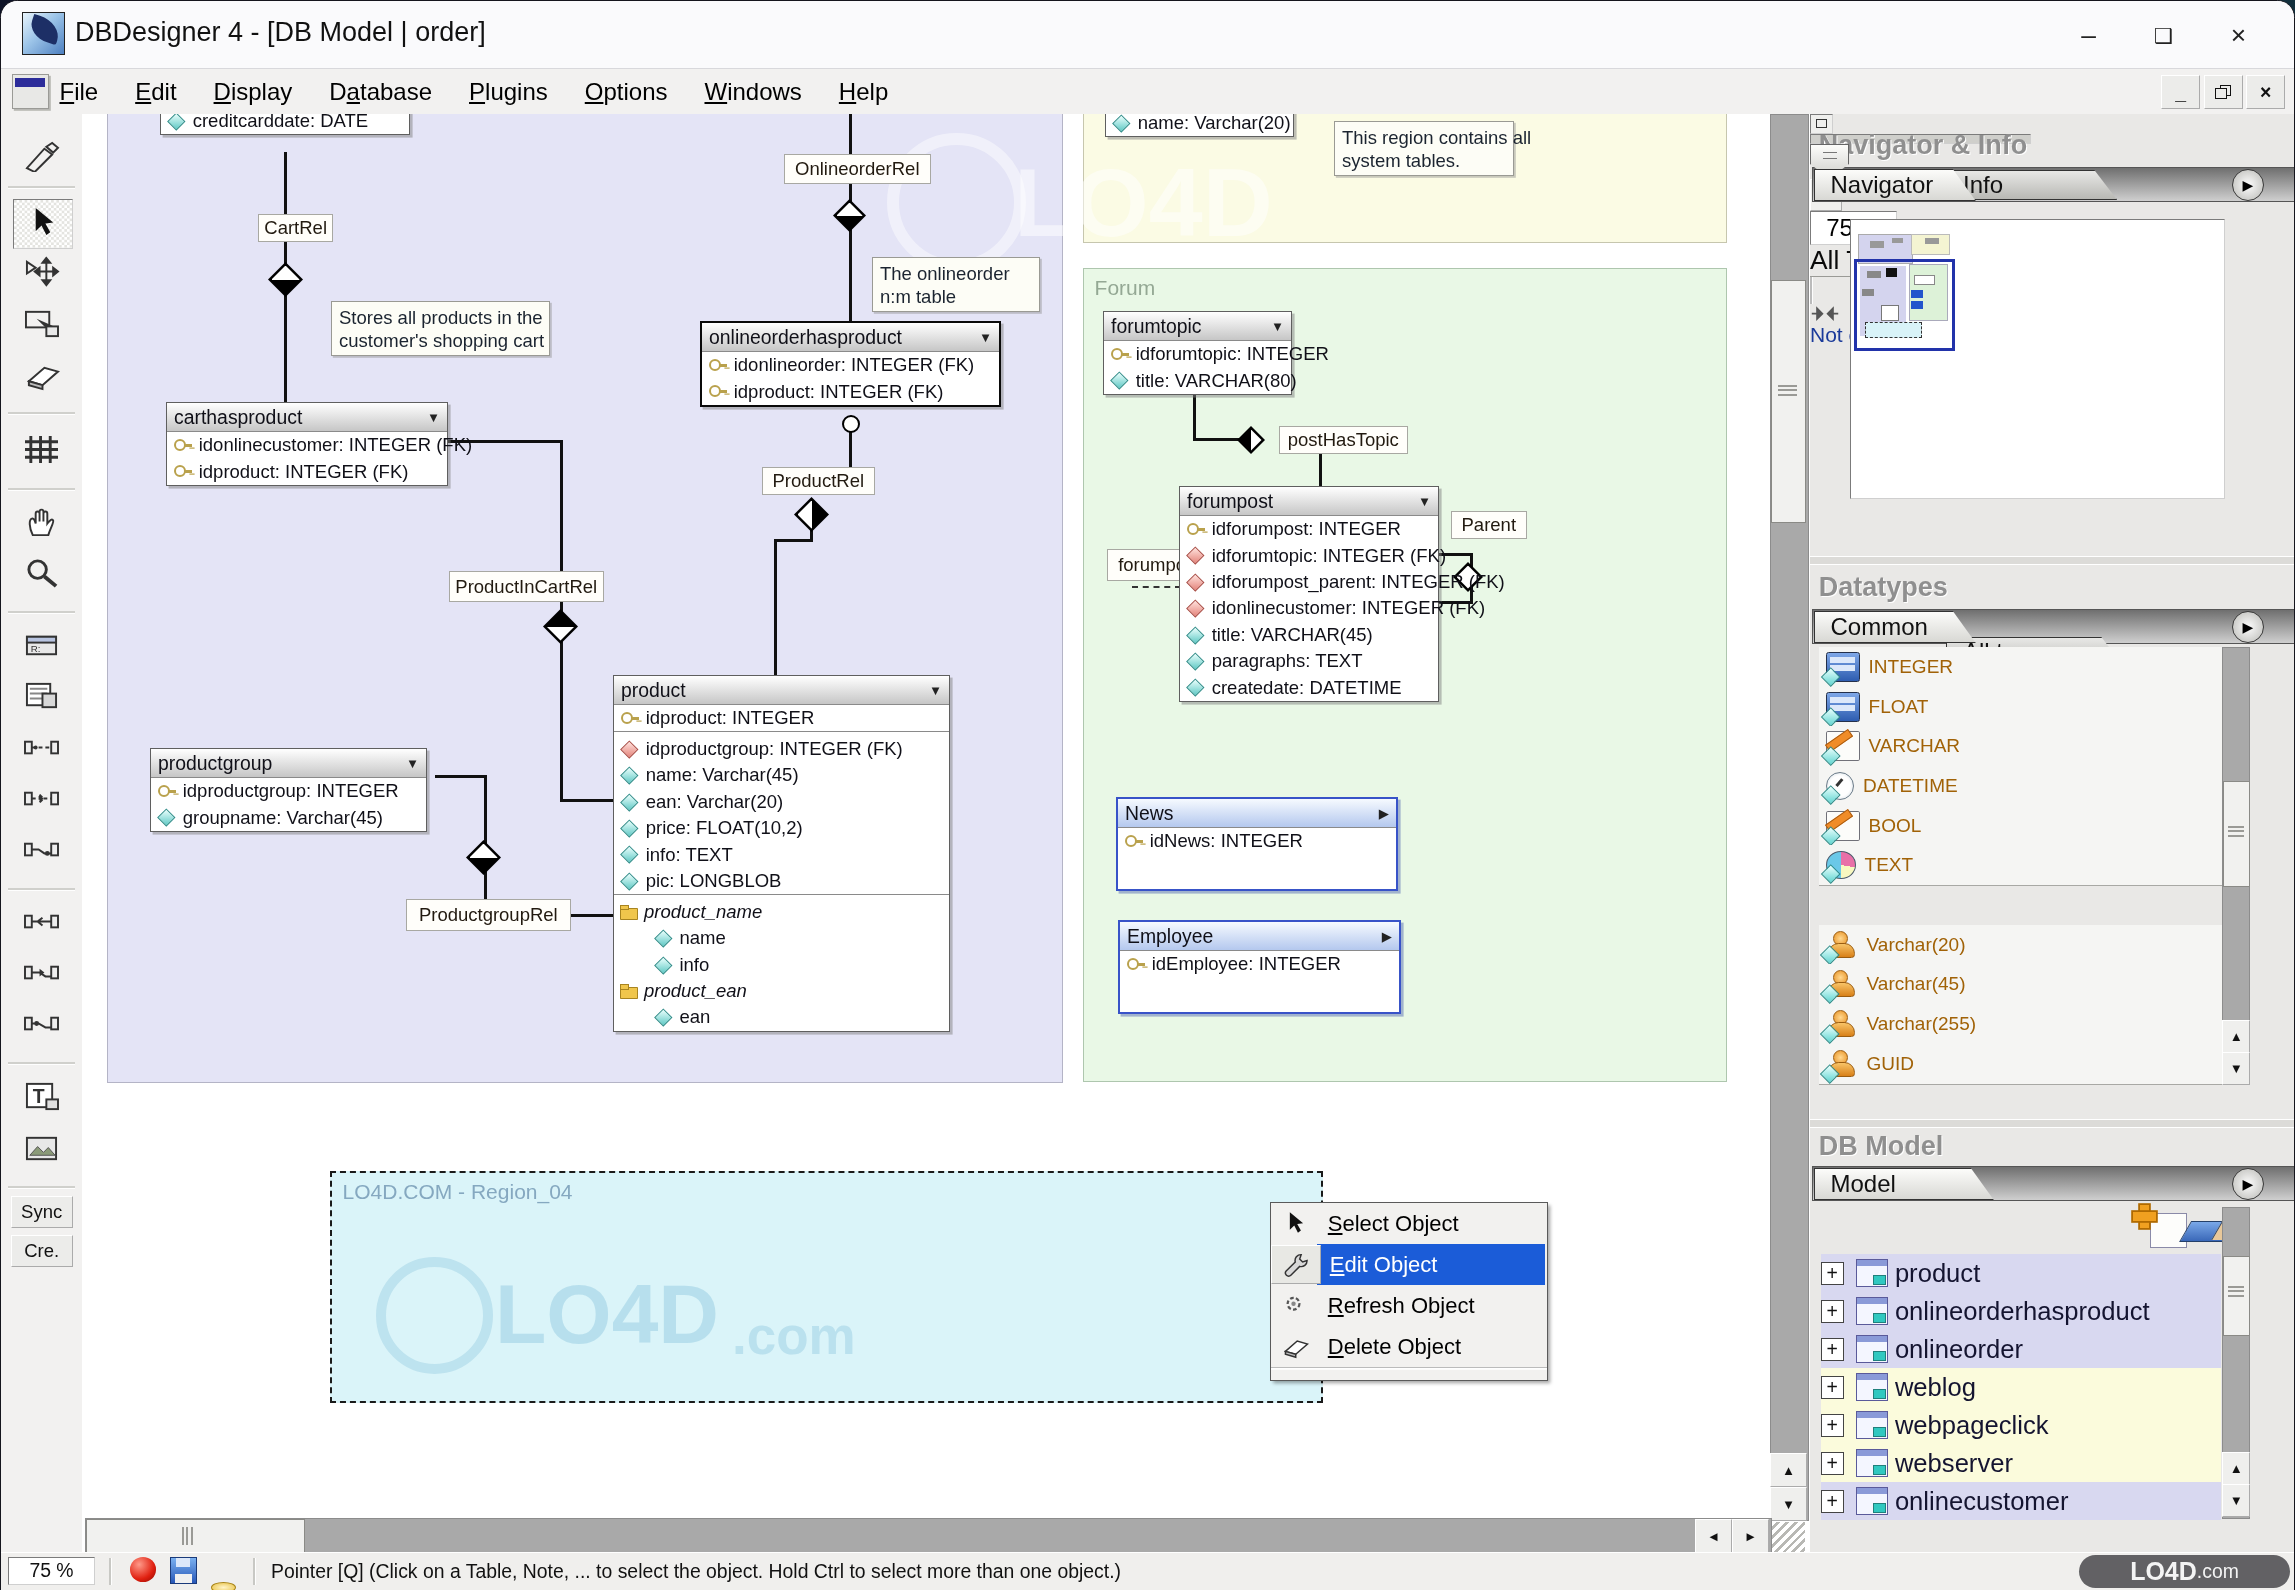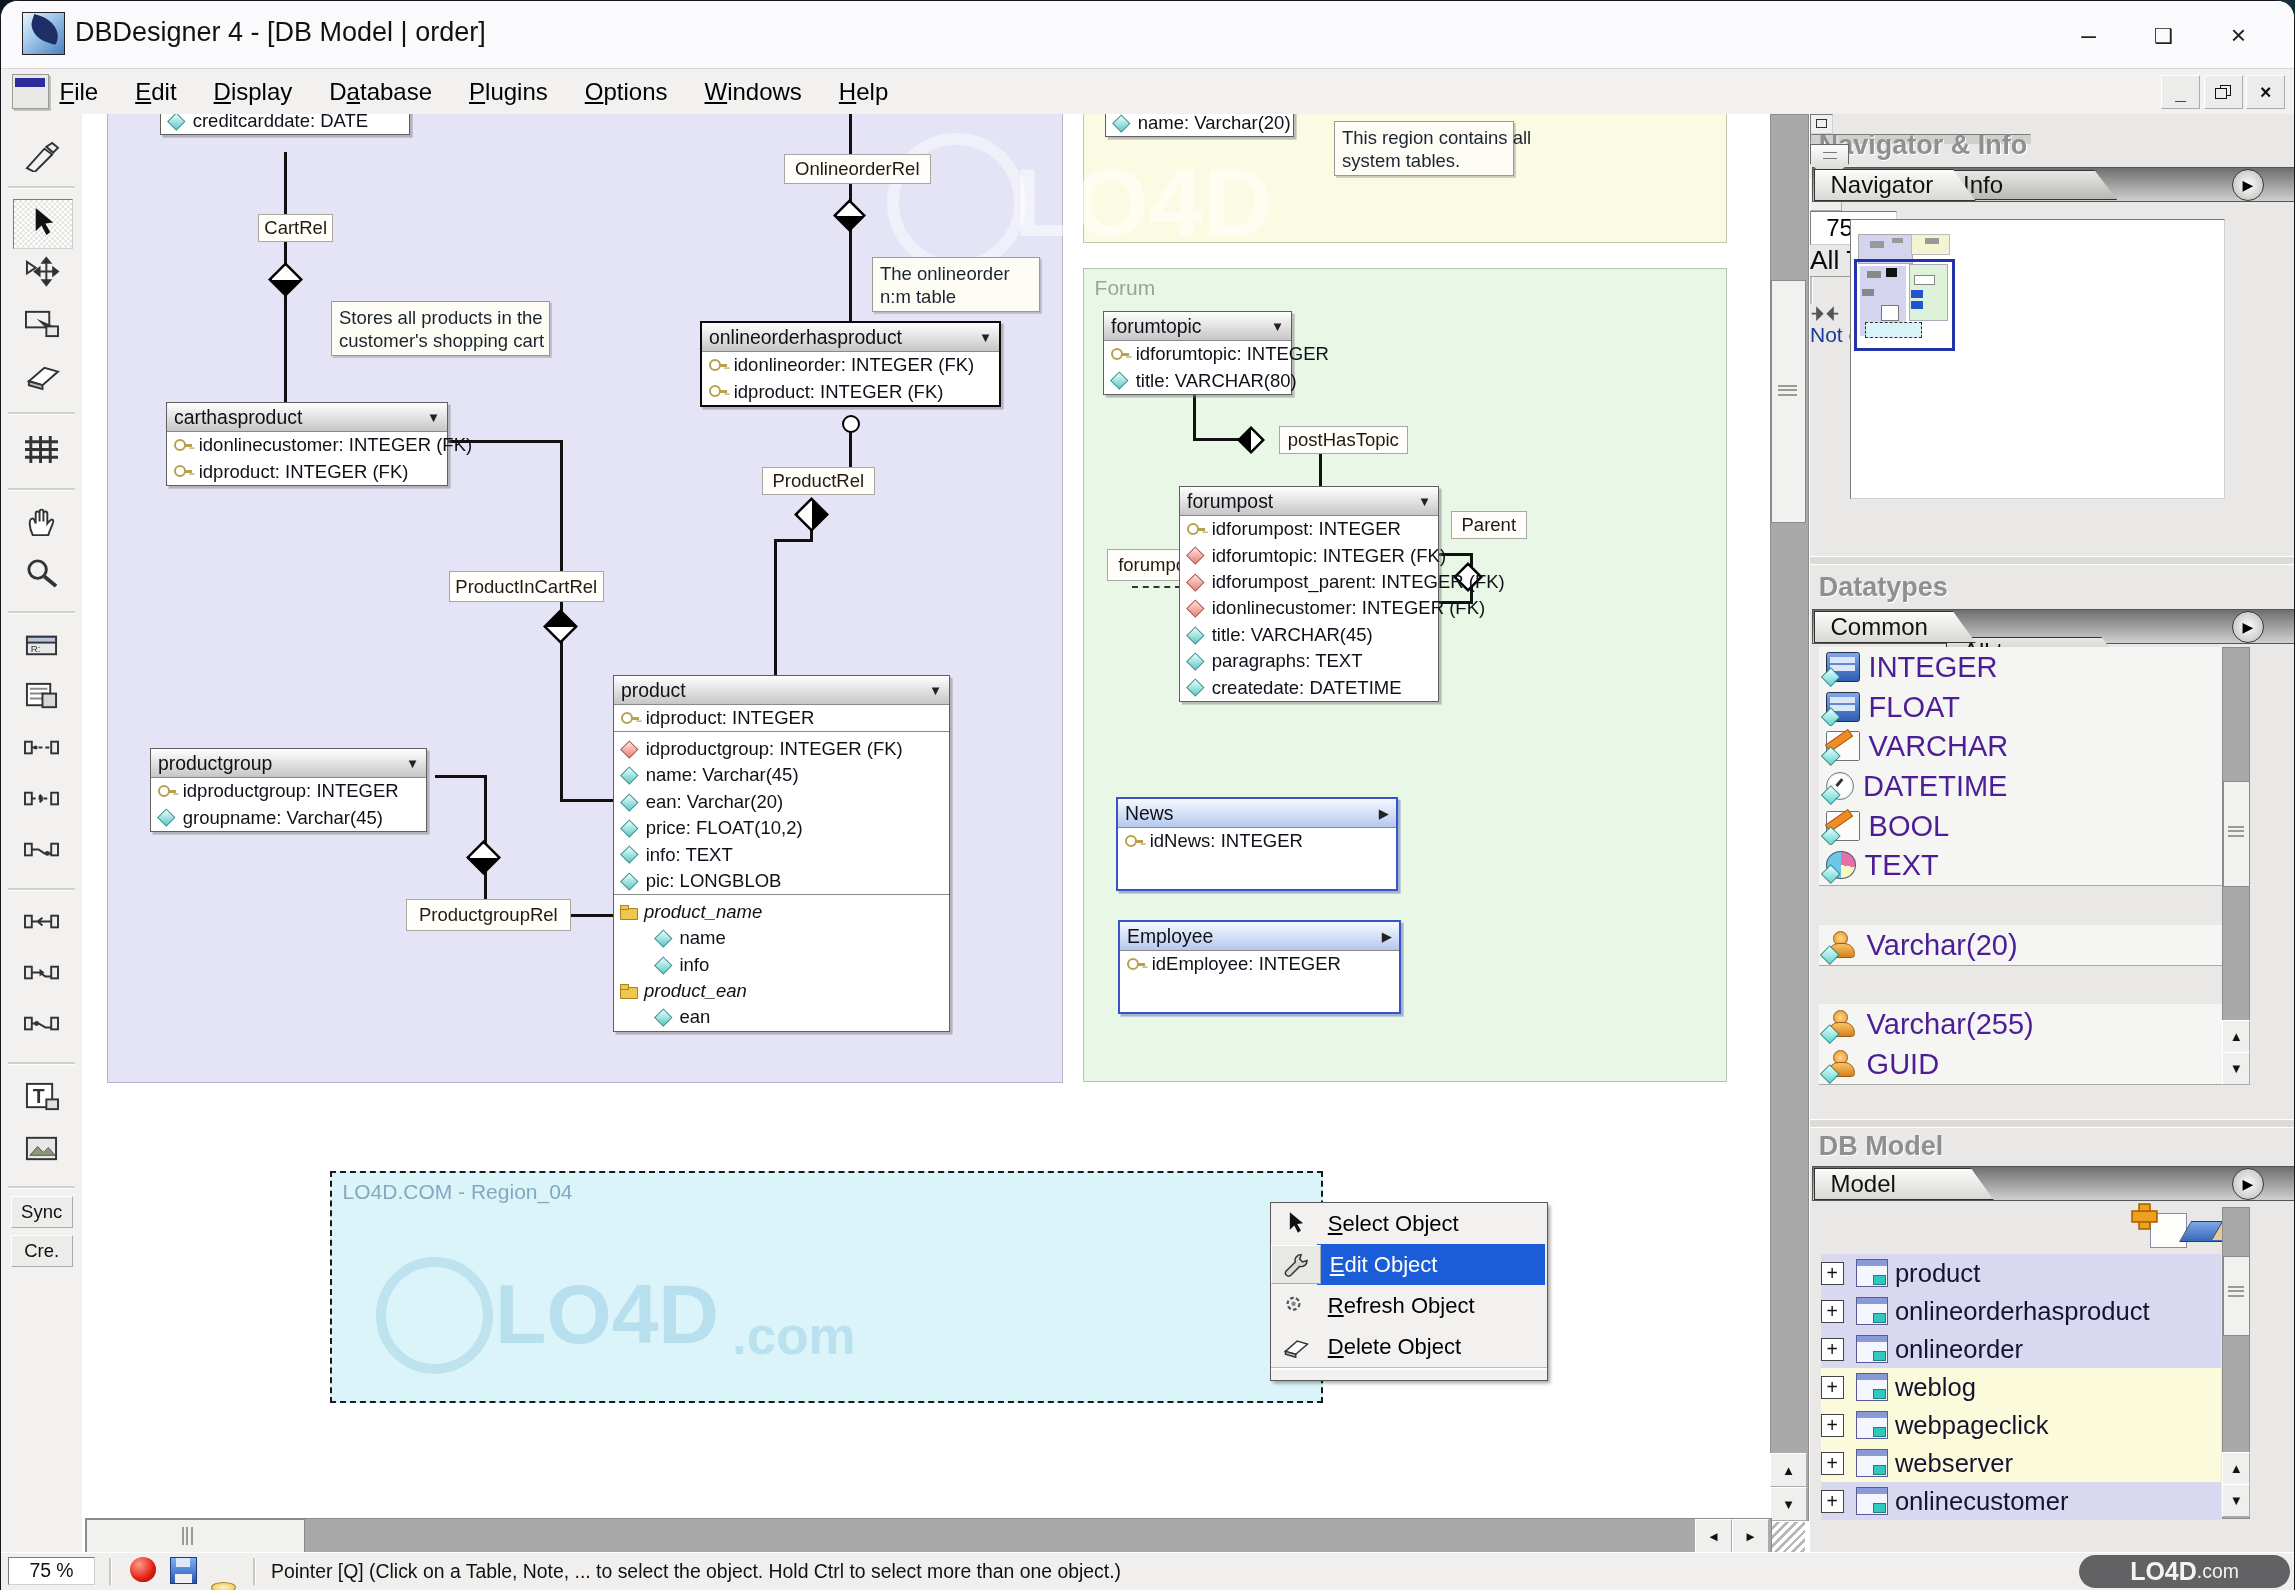--- a/index.html
+++ b/index.html
@@ -116,21 +116,21 @@
        font-size:24px;color:#111;background:linear-gradient(#e8e8e6,#b8b8b4);
        clip-path:polygon(0 0,calc(100% - 23px) 0,100% 100%,0 100%);border:0.9px solid #333;}
   .tab.active{background:linear-gradient(#fcfcfa,#d8d8d4);font-weight:normal;z-index:2;}
   .roundbtn{position:absolute;width:30px;height:30px;border-radius:50%;background:radial-gradient(#fdfdfd,#b8b8b4);
             border:1.8px solid #3a3a3a;display:flex;align-items:center;justify-content:center;font-size:14px;color:#000;}
   .splitter{position:absolute;left:0;right:0;height:7px;border-top:1.8px groove #fff;border-bottom:1.8px groove #fff;background:#dcdbd8;}
   
   #minimap{position:absolute;background:#fff;border:1.8px inset #cfcfcf;}
   
   .dt-row{position:absolute;left:8.8px;display:flex;align-items:center;height:40px;background:#f5f5f3;
-          border-bottom:0.9px solid #a8a8a4;font-size:29px;color:#4c1d95;padding-left:7px;}
+          border-bottom:0.9px solid #a8a8a4;font-size:19px;color:#a16207;padding-left:7px;}
   .dti{width:32px;height:28px;position:relative;margin-right:8.8px;flex:none;}
   .dti::after{content:'';position:absolute;left:-2.6px;bottom:-2.6px;width:11.5px;height:11.5px;transform:rotate(45deg);
         background:linear-gradient(135deg,#eafffd,#5ed4d0);border:0.9px solid #2f8c88;}
   .dti-num{background:linear-gradient(#7fa8e8,#2d5cb0);border:1.8px solid #24304a;border-radius:2.6px;}
   .dti-num::before{content:'';position:absolute;left:3.5px;top:4.4px;right:3.5px;height:5.3px;background:#dce8fa;box-shadow:0 8px 0 #dce8fa;}
   .dti-str{background:#fcfcfa;border:1.8px solid #707078;border-radius:1.8px;}
   .dti-str::before{content:'';position:absolute;left:-1.8px;top:3.5px;width:26.4px;height:7px;background:#f08c28;
         transform:rotate(-35deg);border:0.9px solid #a85a10;}
   .dti-time{border-radius:50%;background:radial-gradient(#ffffff 55%,#c8d4dc);border:1.8px solid #6a7a88;width:26.4px;height:26.4px;}
   .dti-time::before{content:'';position:absolute;left:11.5px;top:5.3px;width:2.6px;height:8.8px;background:#333;transform:rotate(40deg);}
@@ -684,20 +684,26 @@
         <div class="dt-row" style="left: 8.8px; top: 731px; width: 402px;">
           <span class="dti dti-blob"></span>
           <span>TEXT</span>
         </div>
         <div class="dt-row" style="left: 8.8px; top: 811px; width: 402px;">
           <span class="dti dti-user">
             <b></b>
           </span>
           <span>Varchar(20)</span>
         </div>
+        <div class="dt-row" style="left: 8.8px; top: 850px; width: 402px;">
+          <span class="dti dti-user">
+            <b></b>
+          </span>
+          <span>Varchar(45)</span>
+        </div>
         <div class="dt-row" style="left: 8.8px; top: 890px; width: 402px;">
           <span class="dti dti-user">
             <b></b>
           </span>
           <span>Varchar(255)</span>
         </div>
         <div class="dt-row" style="left: 8.8px; top: 930px; width: 402px;">
           <span class="dti dti-user">
             <b></b>
           </span>

